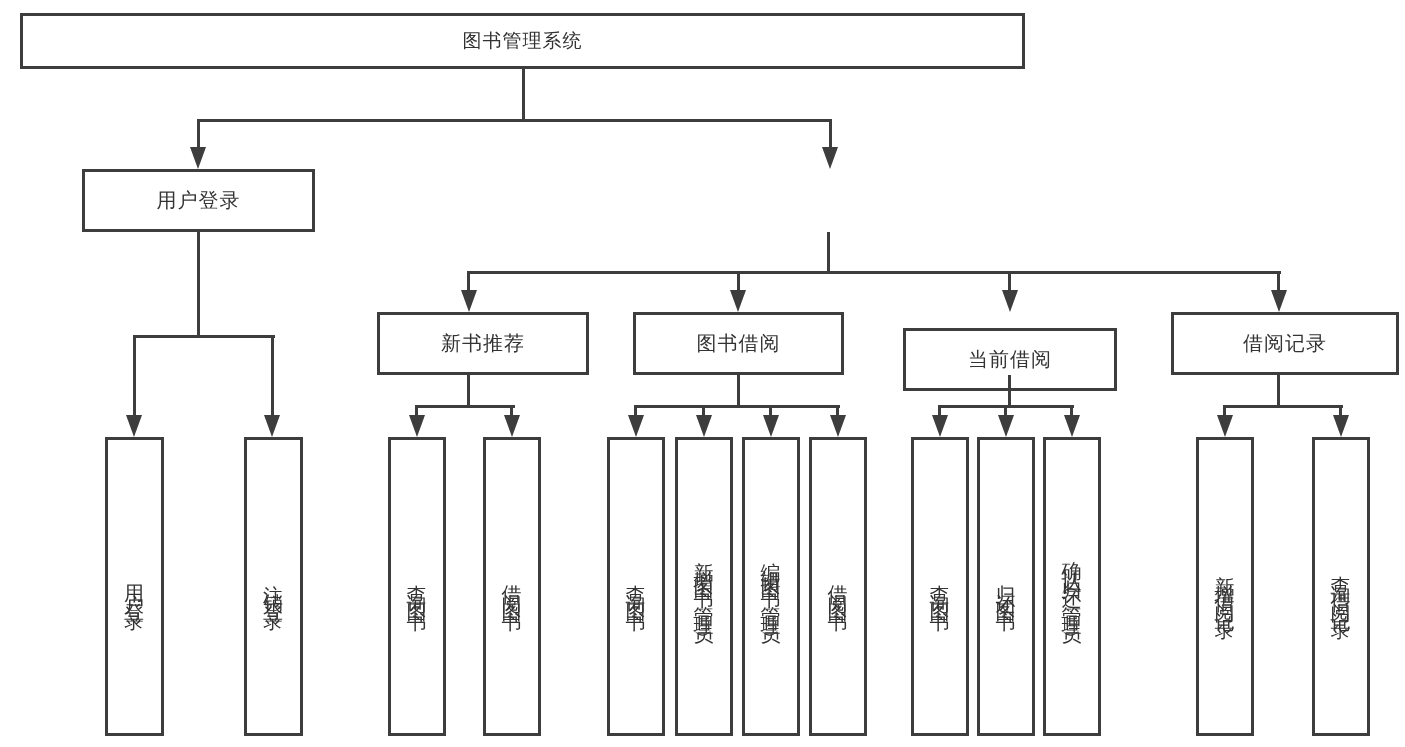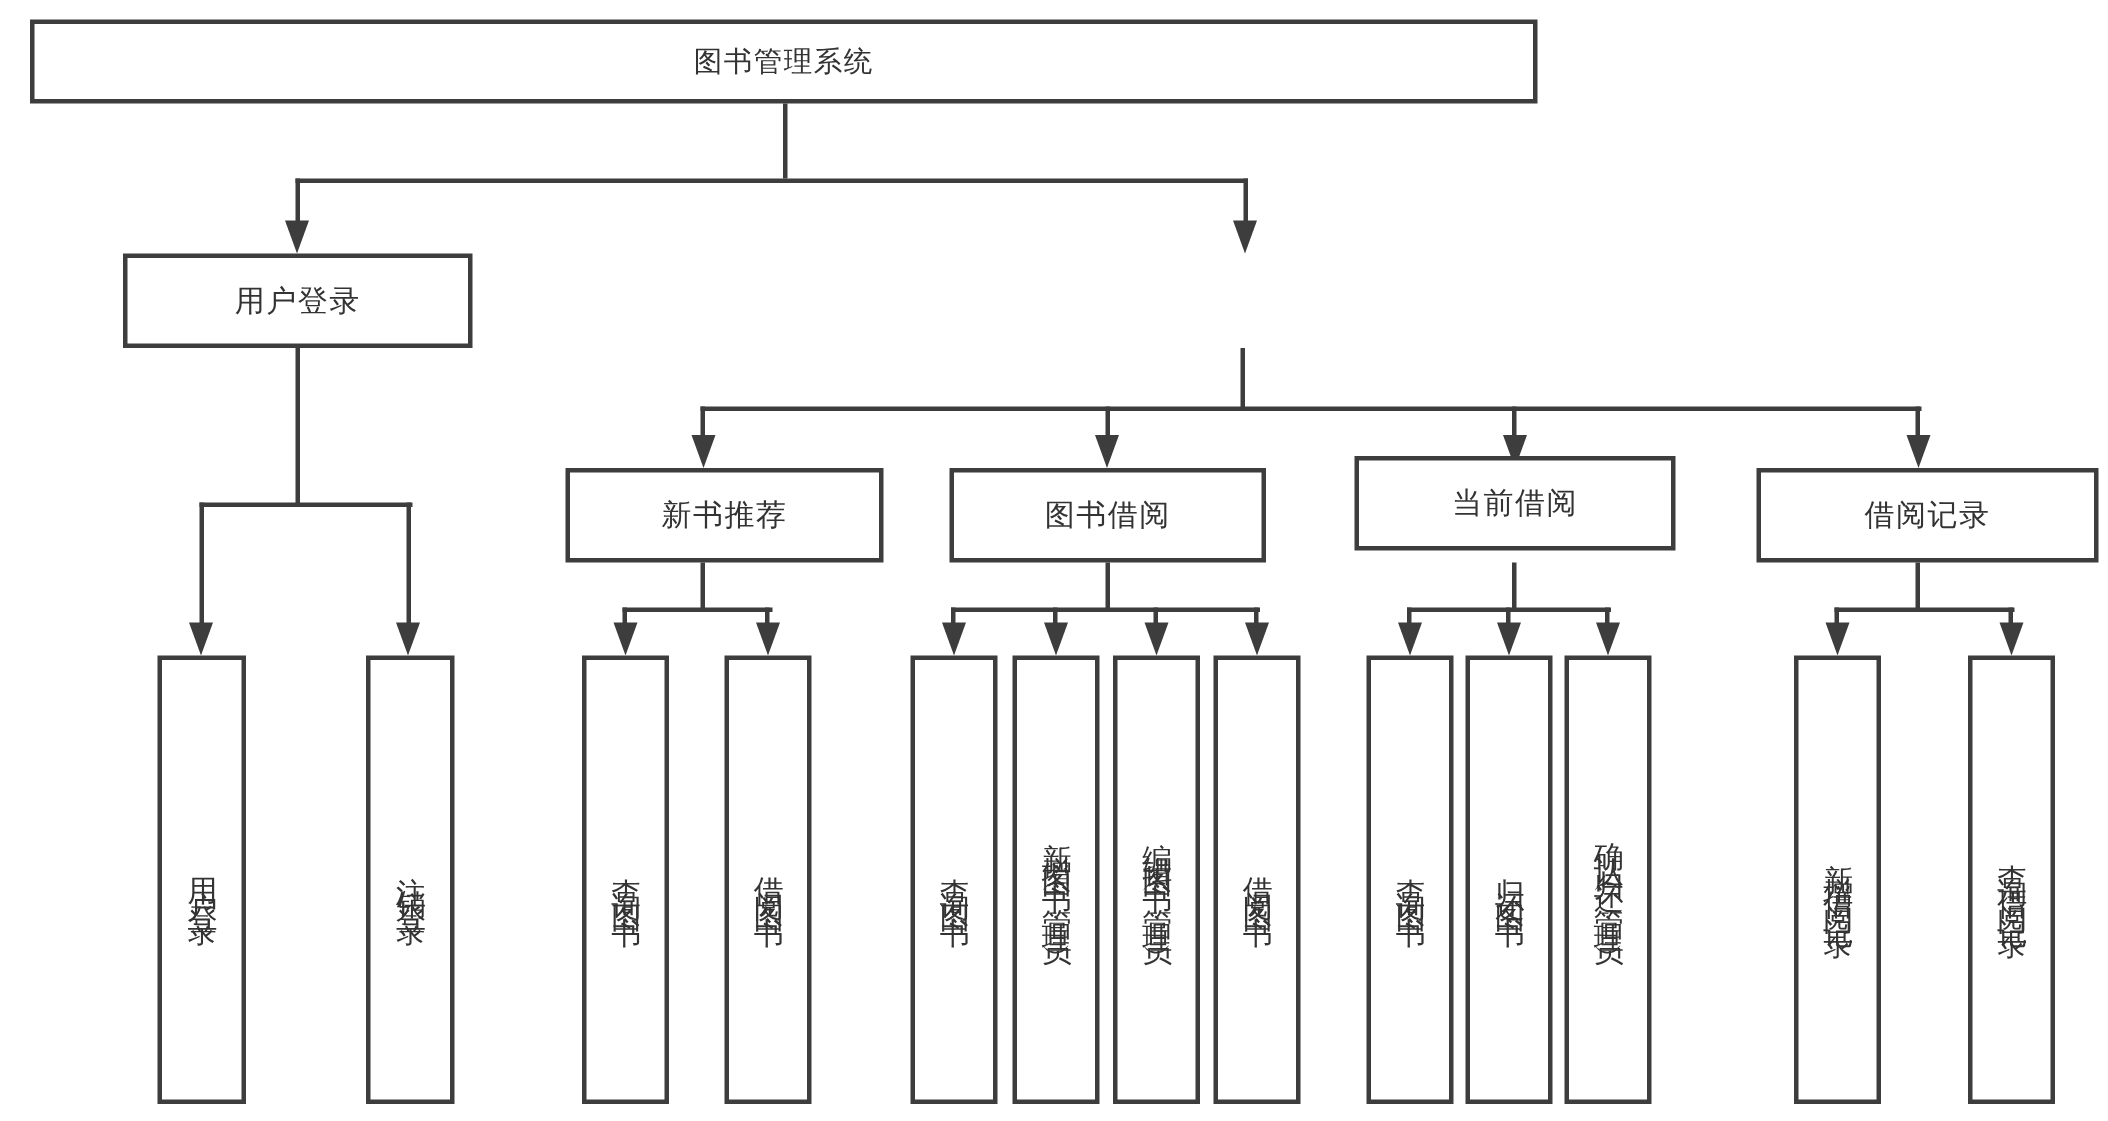--- a/index.html
+++ b/index.html
@@ -80,21 +80,21 @@
   <div class="arr" style="left:730px;top:290px;"></div>
   <div class="arr" style="left:1002px;top:290px;"></div>
   <div class="arr" style="left:1271px;top:290px;"></div>
 
   <div class="hbox" style="left:377px;top:312px;width:212px;height:63px;">
     <span>新书推荐</span>
   </div>
   <div class="hbox" style="left:633px;top:312px;width:211px;height:63px;">
     <span>图书借阅</span>
   </div>
-  <div class="hbox" style="left:903px;top:304px;width:214px;height:63px;">
+  <div class="hbox" style="left:903px;top:328px;width:214px;height:63px;">
     <span>当前借阅</span>
   </div>
   <div class="hbox" style="left:1171px;top:312px;width:228px;height:63px;">
     <span>借阅记录</span>
   </div>
 
   <div class="ln lnv" style="left:467px;top:375px;height:32px;"></div>
   <div class="ln lnh" style="left:415px;top:405px;width:100px;"></div>
   <div class="ln lnv" style="left:415px;top:405px;height:13px;"></div>
   <div class="ln lnv" style="left:510px;top:405px;height:13px;"></div>

